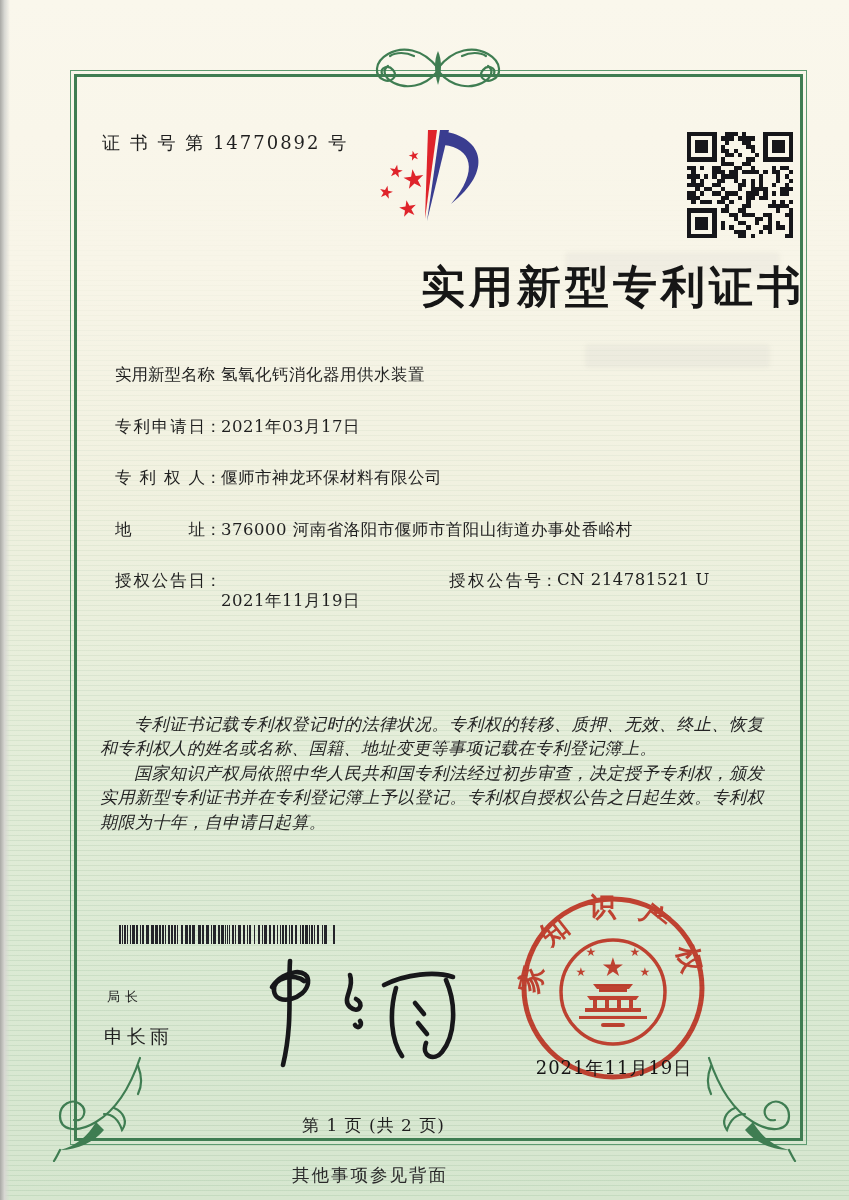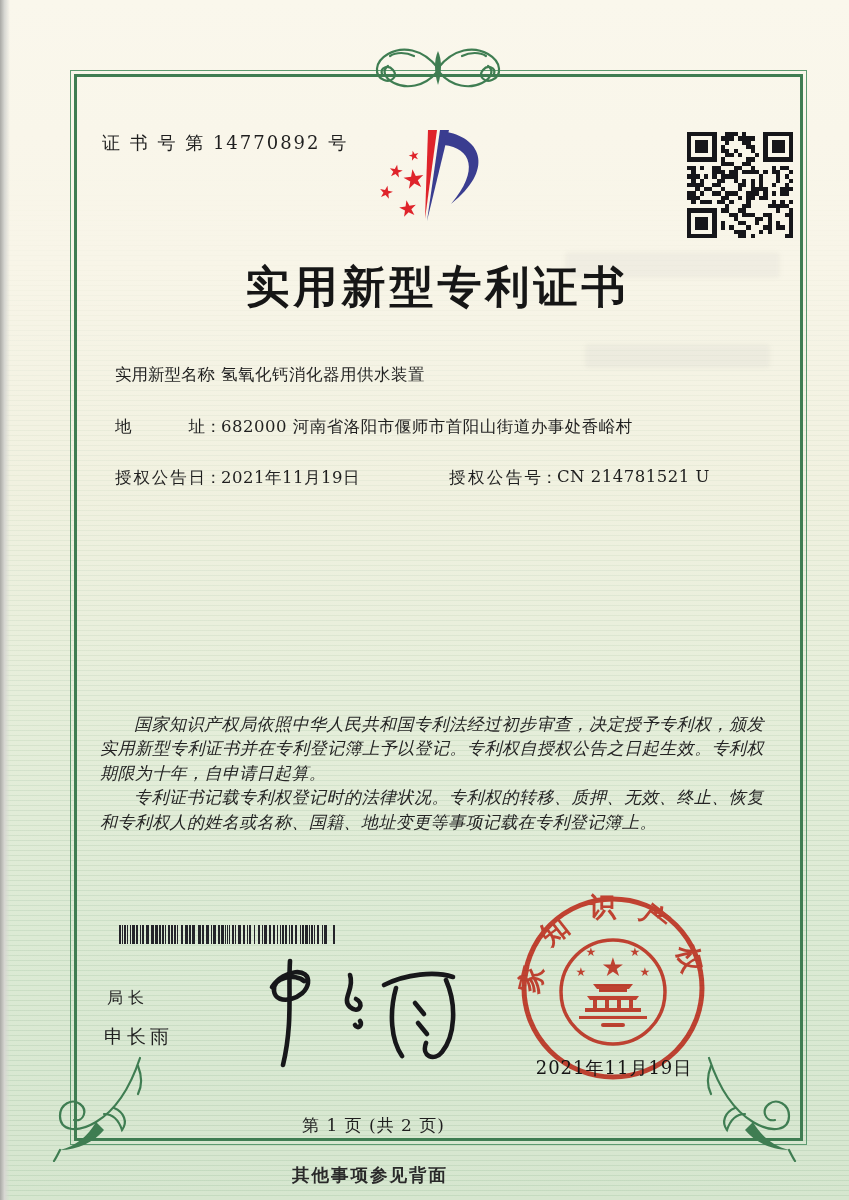--- a/index.html
+++ b/index.html
@@ -21,48 +21,48 @@
     border:1.5px solid var(--border-green-light,#5d9a70);}
   .frame-inner{position:absolute;inset:3px;border:3.5px solid var(--border-green,#3f7d52);}
   .orn{position:absolute;pointer-events:none;}
   .ghost{position:absolute;background:rgba(90,95,110,.05);filter:blur(2px);border-radius:4px;}
 
   .certno{position:absolute;left:102px;top:131px;font-size:18px;letter-spacing:2px;}
   .logo{position:absolute;left:340px;top:122px;width:175px;height:120px;}
   .qr{position:absolute;left:687px;top:132px;width:106px;height:106px;}
   .qr svg{display:block;width:106px;height:106px;}
   .qr rect{fill:#16161a;}
-  .title{position:absolute;left:70px;top:258px;width:735px;text-align:center;
+  .title{position:absolute;left:70px;top:258px;width:735px;text-align:right;
     font-size:44px;font-weight:bold;letter-spacing:4px;color:#161616;}
 
   .fields{position:absolute;left:115px;top:364px;width:660px;font-size:16.5px;}
   .frow{height:51.6px;white-space:nowrap;}
   .flabel{display:inline-block;width:90px;text-align:justify;text-align-last:justify;vertical-align:top;}
   .fcolon{display:inline-block;width:16px;vertical-align:top;}
-  .fvalue{letter-spacing:.5px;vertical-align:top;}
+  .fvalue{letter-spacing:.5px;vertical-align:top;margin-top:20px;}
   .fvalue-fixed{display:inline-block;width:228px;}
   .flabel2{width:92px;}
 
   .paras{position:absolute;left:100px;top:712px;width:664px;font-size:17px;line-height:24.4px;
     font-style:italic;text-align:justify;color:#242424;}
   .paras p{margin:0;text-indent:2em;letter-spacing:.4px;}
 
   .barcode{position:absolute;left:119px;top:925px;width:217px;height:19px;}
   .barcode svg{display:block;width:217px;height:19px;}
   .barcode rect{fill:#24242a;}
 
-  .director-label{position:absolute;left:107px;top:988px;font-size:16px;letter-spacing:5px;}
+  .director-label{position:absolute;left:107px;top:988px;font-size:13px;letter-spacing:5px;}
   .director-name{position:absolute;left:104px;top:1024px;font-size:19px;letter-spacing:4px;text-align:right;}
   .signature{position:absolute;left:238px;top:955px;width:235px;height:115px;}
   .signature path{stroke:#17171a;stroke-width:4.6;fill:none;stroke-linecap:round;stroke-linejoin:round;}
 
   .seal{position:absolute;left:513px;top:888px;width:200px;height:200px;opacity:.93;mix-blend-mode:multiply;}
   .seal-date{position:absolute;left:524px;top:1056px;width:180px;text-align:center;font-size:18px;letter-spacing:1px;color:#141414;}
   .page-info{position:absolute;left:302px;top:1114px;font-size:17px;letter-spacing:1px;}
-  .back-note{position:absolute;left:292px;top:1163px;font-size:17.5px;letter-spacing:2px;color:#2a2a2a;font-weight:bold;}
+  .back-note{position:absolute;left:292px;top:1163px;font-size:17.5px;letter-spacing:2px;color:#2a2a2a;}
 
   .green-stroke{stroke:var(--border-green,#3f7d52);fill:none;stroke-width:2.2;stroke-linecap:round;}
   .green-fill{fill:var(--border-green,#3f7d52);stroke:none;}
 </style>
 </head>
 <body>
 
 <div class="photo">
   <div class="guilloche"></div>
   <div class="edge-left"></div>
@@ -418,30 +418,36 @@
       </svg>
   </div>
 
   <div class="title">实用新型专利证书</div>
 
   <div class="fields">
     <div class="frow">
       <span class="flabel">实用新型名称</span><span class="fcolon">：</span><span class="fvalue">氢氧化钙消化器用供水装置</span>
     </div>
     <div class="frow">
-      <span class="flabel">地址</span><span class="fcolon">：</span><span class="fvalue">682000 河南省洛阳市偃师市首阳山街道办事处香峪村</span>
+      <span class="flabel">专利申请日</span><span class="fcolon">：</span><span class="fvalue">2021年03月17日</span>
+    </div>
+    <div class="frow">
+      <span class="flabel">专利权人</span><span class="fcolon">：</span><span class="fvalue">偃师市神龙环保材料有限公司</span>
+    </div>
+    <div class="frow">
+      <span class="flabel">地址</span><span class="fcolon">：</span><span class="fvalue">376000 河南省洛阳市偃师市首阳山街道办事处香峪村</span>
     </div>
     <div class="frow">
       <span class="flabel">授权公告日</span><span class="fcolon">：</span><span class="fvalue fvalue-fixed">2021年11月19日</span><span class="flabel flabel2">授权公告号</span><span class="fcolon">：</span><span class="fvalue">CN 214781521 U</span>
     </div>
   </div>
 
   <div class="paras">
+    <p>专利证书记载专利权登记时的法律状况。专利权的转移、质押、无效、终止、恢复和专利权人的姓名或名称、国籍、地址变更等事项记载在专利登记簿上。</p>
     <p>国家知识产权局依照中华人民共和国专利法经过初步审查，决定授予专利权，颁发实用新型专利证书并在专利登记簿上予以登记。专利权自授权公告之日起生效。专利权期限为十年，自申请日起算。</p>
-    <p>专利证书记载专利权登记时的法律状况。专利权的转移、质押、无效、终止、恢复和专利权人的姓名或名称、国籍、地址变更等事项记载在专利登记簿上。</p>
   </div>
 
   <div class="barcode">
     <svg id="barcode-svg" viewBox="0 0 217 19" preserveAspectRatio="none" shape-rendering="crispEdges">
         <rect x="0" y="0" width="2" height="19"></rect>
         <rect x="3" y="0" width="1" height="19"></rect>
         <rect x="5" y="0" width="2" height="19"></rect>
         <rect x="8" y="0" width="1" height="19"></rect>
         <rect x="11" y="0" width="1" height="19"></rect>
         <rect x="13" y="0" width="3" height="19"></rect>

